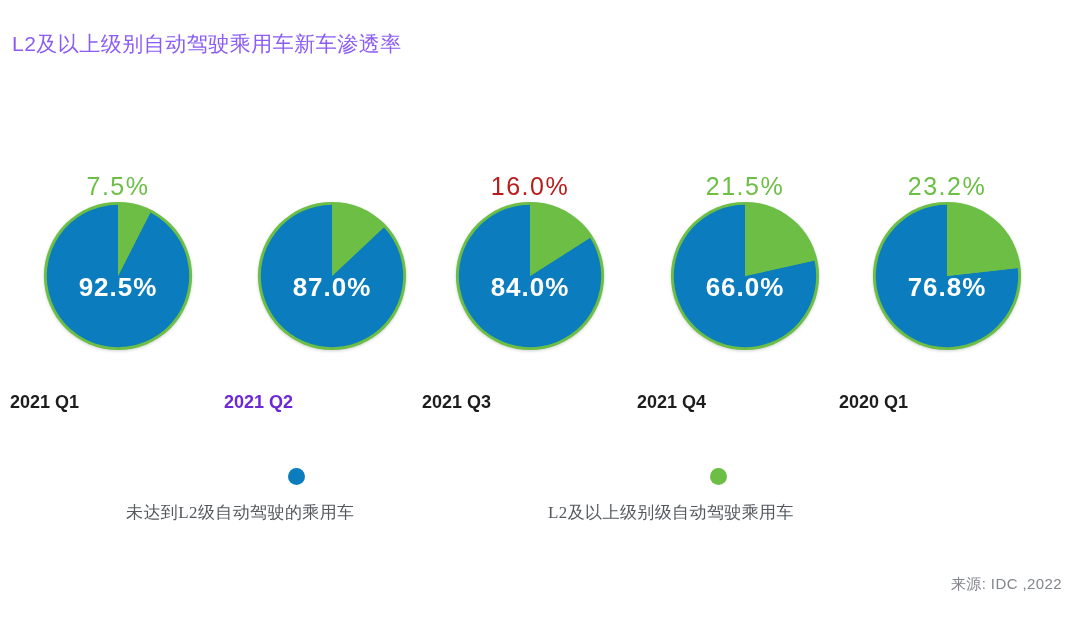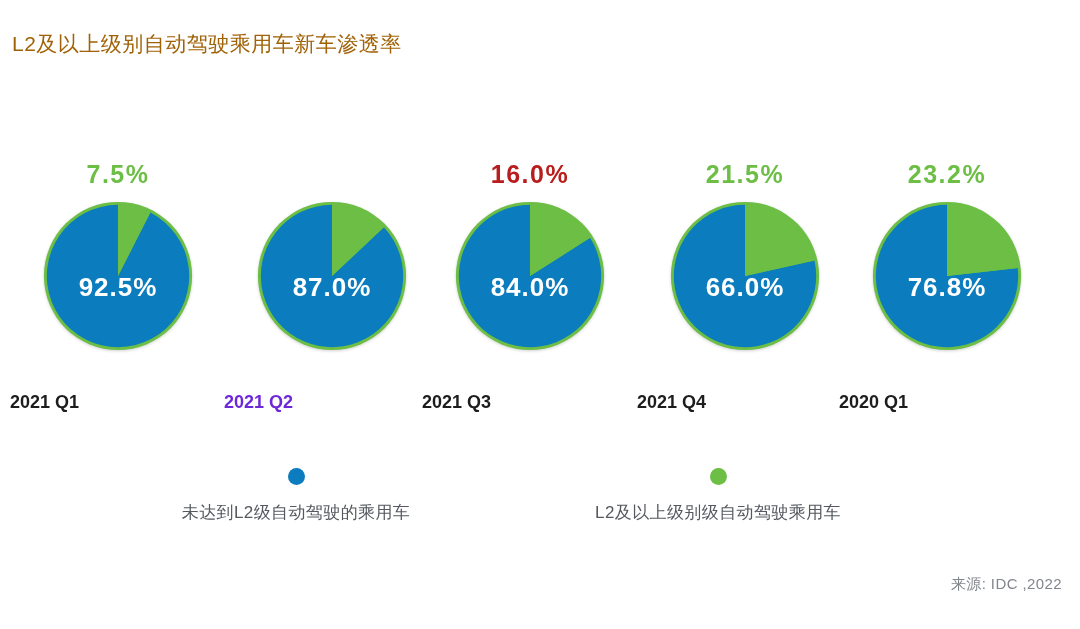--- a/index.html
+++ b/index.html
@@ -50,26 +50,26 @@
     height: 260px;
   }
   .pie-cell.c0 { left: 10px; }
   .pie-cell.c1 { left: 224px; }
   .pie-cell.c2 { left: 422px; }
   .pie-cell.c3 { left: 637px; }
   .pie-cell.c4 { left: 839px; }
 
   .pie-top-label {
     position: absolute;
-    top: 0px;
+    top: 12px;
     left: 0;
     width: 216px;
     text-align: center;
     font-size: 25px;
-    font-weight: bold;
+    font-weight: normal;
     color: #6cbe45;
     letter-spacing: 1.5px;
     font-family: "Liberation Sans Narrow", "Liberation Sans", sans-serif;
   }
 
   .pie-wrap {
     position: absolute;
     top: 38px;
     left: 30px;
     width: 156px;
@@ -116,21 +116,21 @@
     position: absolute;
     left: 0;
     top: 468px;
     width: 1080px;
     height: 70px;
   }
   .legend-entry {
     position: absolute;
     top: 0;
     width: 340px;
-    text-align: center;
+    font-family: Liberation Serif, serif;
   }
   .legend-entry.e0 { left: 126px; }
   .legend-entry.e1 { left: 548px; }
 
   .legend-swatch {
     display: block;
     width: 17px;
     height: 17px;
     border-radius: 50%;
     margin: 0 auto 17px auto;
@@ -154,21 +154,21 @@
     color: #82868c;
     letter-spacing: 0.4px;
     white-space: nowrap;
   }
 </style>
 </head>
 <body style="background: rgb(255, 255, 255);">
 
 <div id="chart-root">
 
-  <div class="chart-title" style="color: #a16207;">L2及以上级别自动驾驶乘用车新车渗透率</div>
+  <div class="chart-title" style="color: #8b5cf6;">L2及以上级别自动驾驶乘用车新车渗透率</div>
 
   <div class="pies-row">
 
     <div class="pie-cell c0">
       <div class="pie-top-label" style="color: rgb(108, 190, 69);">7.5%</div>
       <div class="pie-wrap">
         <svg class="pie-svg" viewBox="0 0 160 160">
           <circle class="pie-ring" cx="80" cy="80" r="76" fill="#6cbe45"></circle>
           <path class="slice-blue" d="M 80 80 L 113.14130648098691 14.956523734249146 A 73 73 0 1 1 79.99999999999999 7 Z" fill="#0b7cbd"></path>
           <path class="slice-green" d="M 80 80 L 80 7 A 73 73 0 0 1 113.14130648098691 14.956523734249146 Z" fill="#6cbe45"></path>

